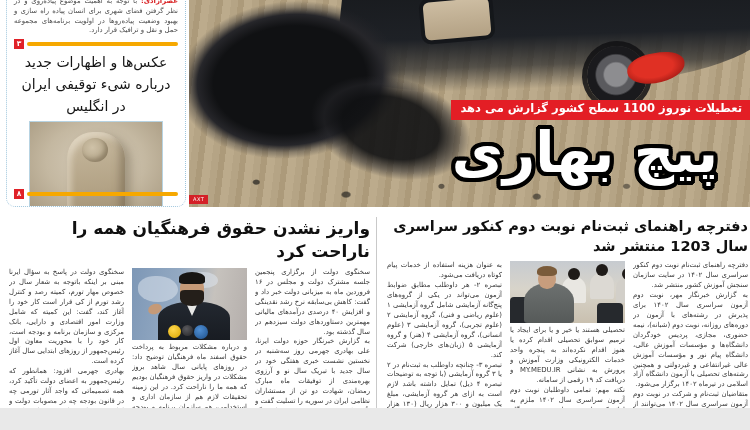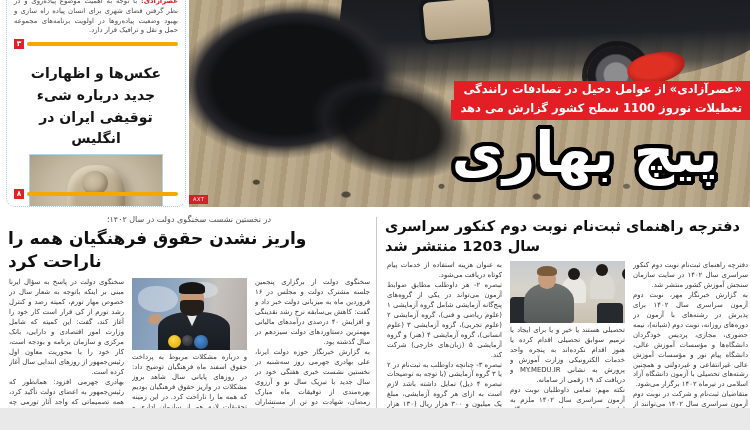--- a/index.html
+++ b/index.html
@@ -18,22 +18,22 @@
   }
   .teaser { font-size:6.9px; line-height:1.42; color:#4a4a4a; text-align:justify; }
   .teaser .lead { color:#d81e20; font-weight:bold; }
   .badge-row { display:flex; direction:ltr; align-items:center; gap:3px; margin:3px 0 2px 0; }
   .page-badge {
     width:10px; height:10px; background:#e02128; color:#fff; font-size:7.5px; font-weight:bold;
     display:flex; align-items:center; justify-content:center; flex:0 0 auto; line-height:1;
   }
   .badge-line { flex:1; height:3.5px; background:#f6a800; border-radius:2px; }
   .teaser-headline {
-    font-size:14px; font-weight:bold; color:#151515; text-align:center; line-height:1.55;
-    margin:14px 0 4px 0;
+    font-size:14px; font-weight:normal; color:#151515; text-align:center; line-height:1.55;
+    margin:3px 0 4px 0;
   }
   .artifact-photo {
     width:134px; height:105px; margin:0 auto; border:1px solid #b7d3e2; position:relative;
     background: radial-gradient(ellipse 90px 70px at 50% 38%, #d6ccba 0%, #c4b8a1 55%, #a99b82 100%);
     overflow:hidden;
   }
   .artifact-figure {
     position:absolute; left:37px; top:10px; width:58px; height:92px;
     background:linear-gradient(175deg,#c8baa0 0%, #b3a386 60%, #9d8d70 100%);
     border-radius:26px 26px 8px 8px;
@@ -109,21 +109,21 @@
     position:absolute; left:0; bottom:3px; background:#d42027; color:#fff; font-size:5px;
     padding:2px 4px; line-height:1; letter-spacing:.5px; direction:ltr;
   }
 
   
   .v-divider { position:absolute; left:376px; top:217px; width:1px; height:213px; background:#c9c9c9; }
   .article { position:absolute; top:215px; }
   .article.left-art  { left:8px;   width:362px; }
   .article.right-art { left:385px; width:363px; }
   .kicker { font-size:8px; color:#4c4c4c; text-align:center; line-height:1.3; }
-  .art-headline { font-weight:bold; color:#101010; text-align:left; line-height:1.35; margin-top:2px; }
+  .art-headline { font-weight:bold; color:#101010; text-align:right; line-height:1.35; margin-top:2px; }
   .left-art  .art-headline { font-size:17px; }
   .right-art .art-headline { font-size:14.5px; }
   .cols { display:flex; gap:8px; margin-top:5px; height:177px; overflow:hidden; }
   .col { width:115px; flex:0 0 auto; overflow:hidden; }
   .col-text {
     font-size:6.9px; line-height:1.44; color:#353535; text-align:justify; white-space:pre-line;
   }
 
   
   .spokesman-photo {
@@ -192,30 +192,28 @@
     </div>
   </div>
 
   <div class="crash-photo">
     <div class="car-body"></div>
     <div class="car-window"></div>
     <div class="car-wheel"></div>
     <div class="wreck-mass"></div>
     <div class="wreck-mass2"></div>
     <div class="red-cloth"></div>
-    <div class="banner-line l1">«عصرآزادی» از عوامل دخیل در تصادفات رانندگی</div>
     <div class="banner-line l2">تعطیلات نوروز 1100 سطح کشور گزارش می دهد</div>
     <div class="big-headline">پیچ بهاری</div>
     <div class="photo-credit">AXT</div>
   </div>
 
   <div class="v-divider"></div>
 
   <div class="article left-art">
-    <div class="kicker">در نخستین نشست سخنگوی دولت در سال ۱۴۰۲؛</div>
     <h1 class="art-headline">واریز نشدن حقوق فرهنگیان همه را ناراحت کرد</h1>
     <div class="cols">
       <div class="col">
         <div class="col-text">سخنگوی دولت از برگزاری پنجمین جلسه مشترک دولت و مجلس در ۱۶ فروردین ماه به میزبانی دولت خبر داد و گفت: کاهش بی‌سابقه نرخ رشد نقدینگی و افزایش ۴۰ درصدی درآمدهای مالیاتی مهمترین دستاوردهای دولت سیزدهم در سال گذشته بود.
 به گزارش خبرنگار حوزه دولت ایرنا، علی بهادری جهرمی روز سه‌شنبه در نخستین نشست خبری هفتگی خود در سال جدید با تبریک سال نو و آرزوی بهره‌مندی از توفیقات ماه مبارک رمضان، شهادت دو تن از مستشاران نظامی ایران در سوریه را تسلیت گفت و تأکید کرد: رژیم صهیونیستی بار دیگر نشان داد در مواقع بحران‌های داخلی، دست به اقدامات تروریستی بیرون از مرز می‌زند که قابلیت پیگیری حقوقی و دیپلماتیک دارد و بدون پاسخ هم نخواهد ماند.</div>
 
       </div>
       <div class="col">
         <div class="spokesman-photo">
           <div class="map-blob"></div>

